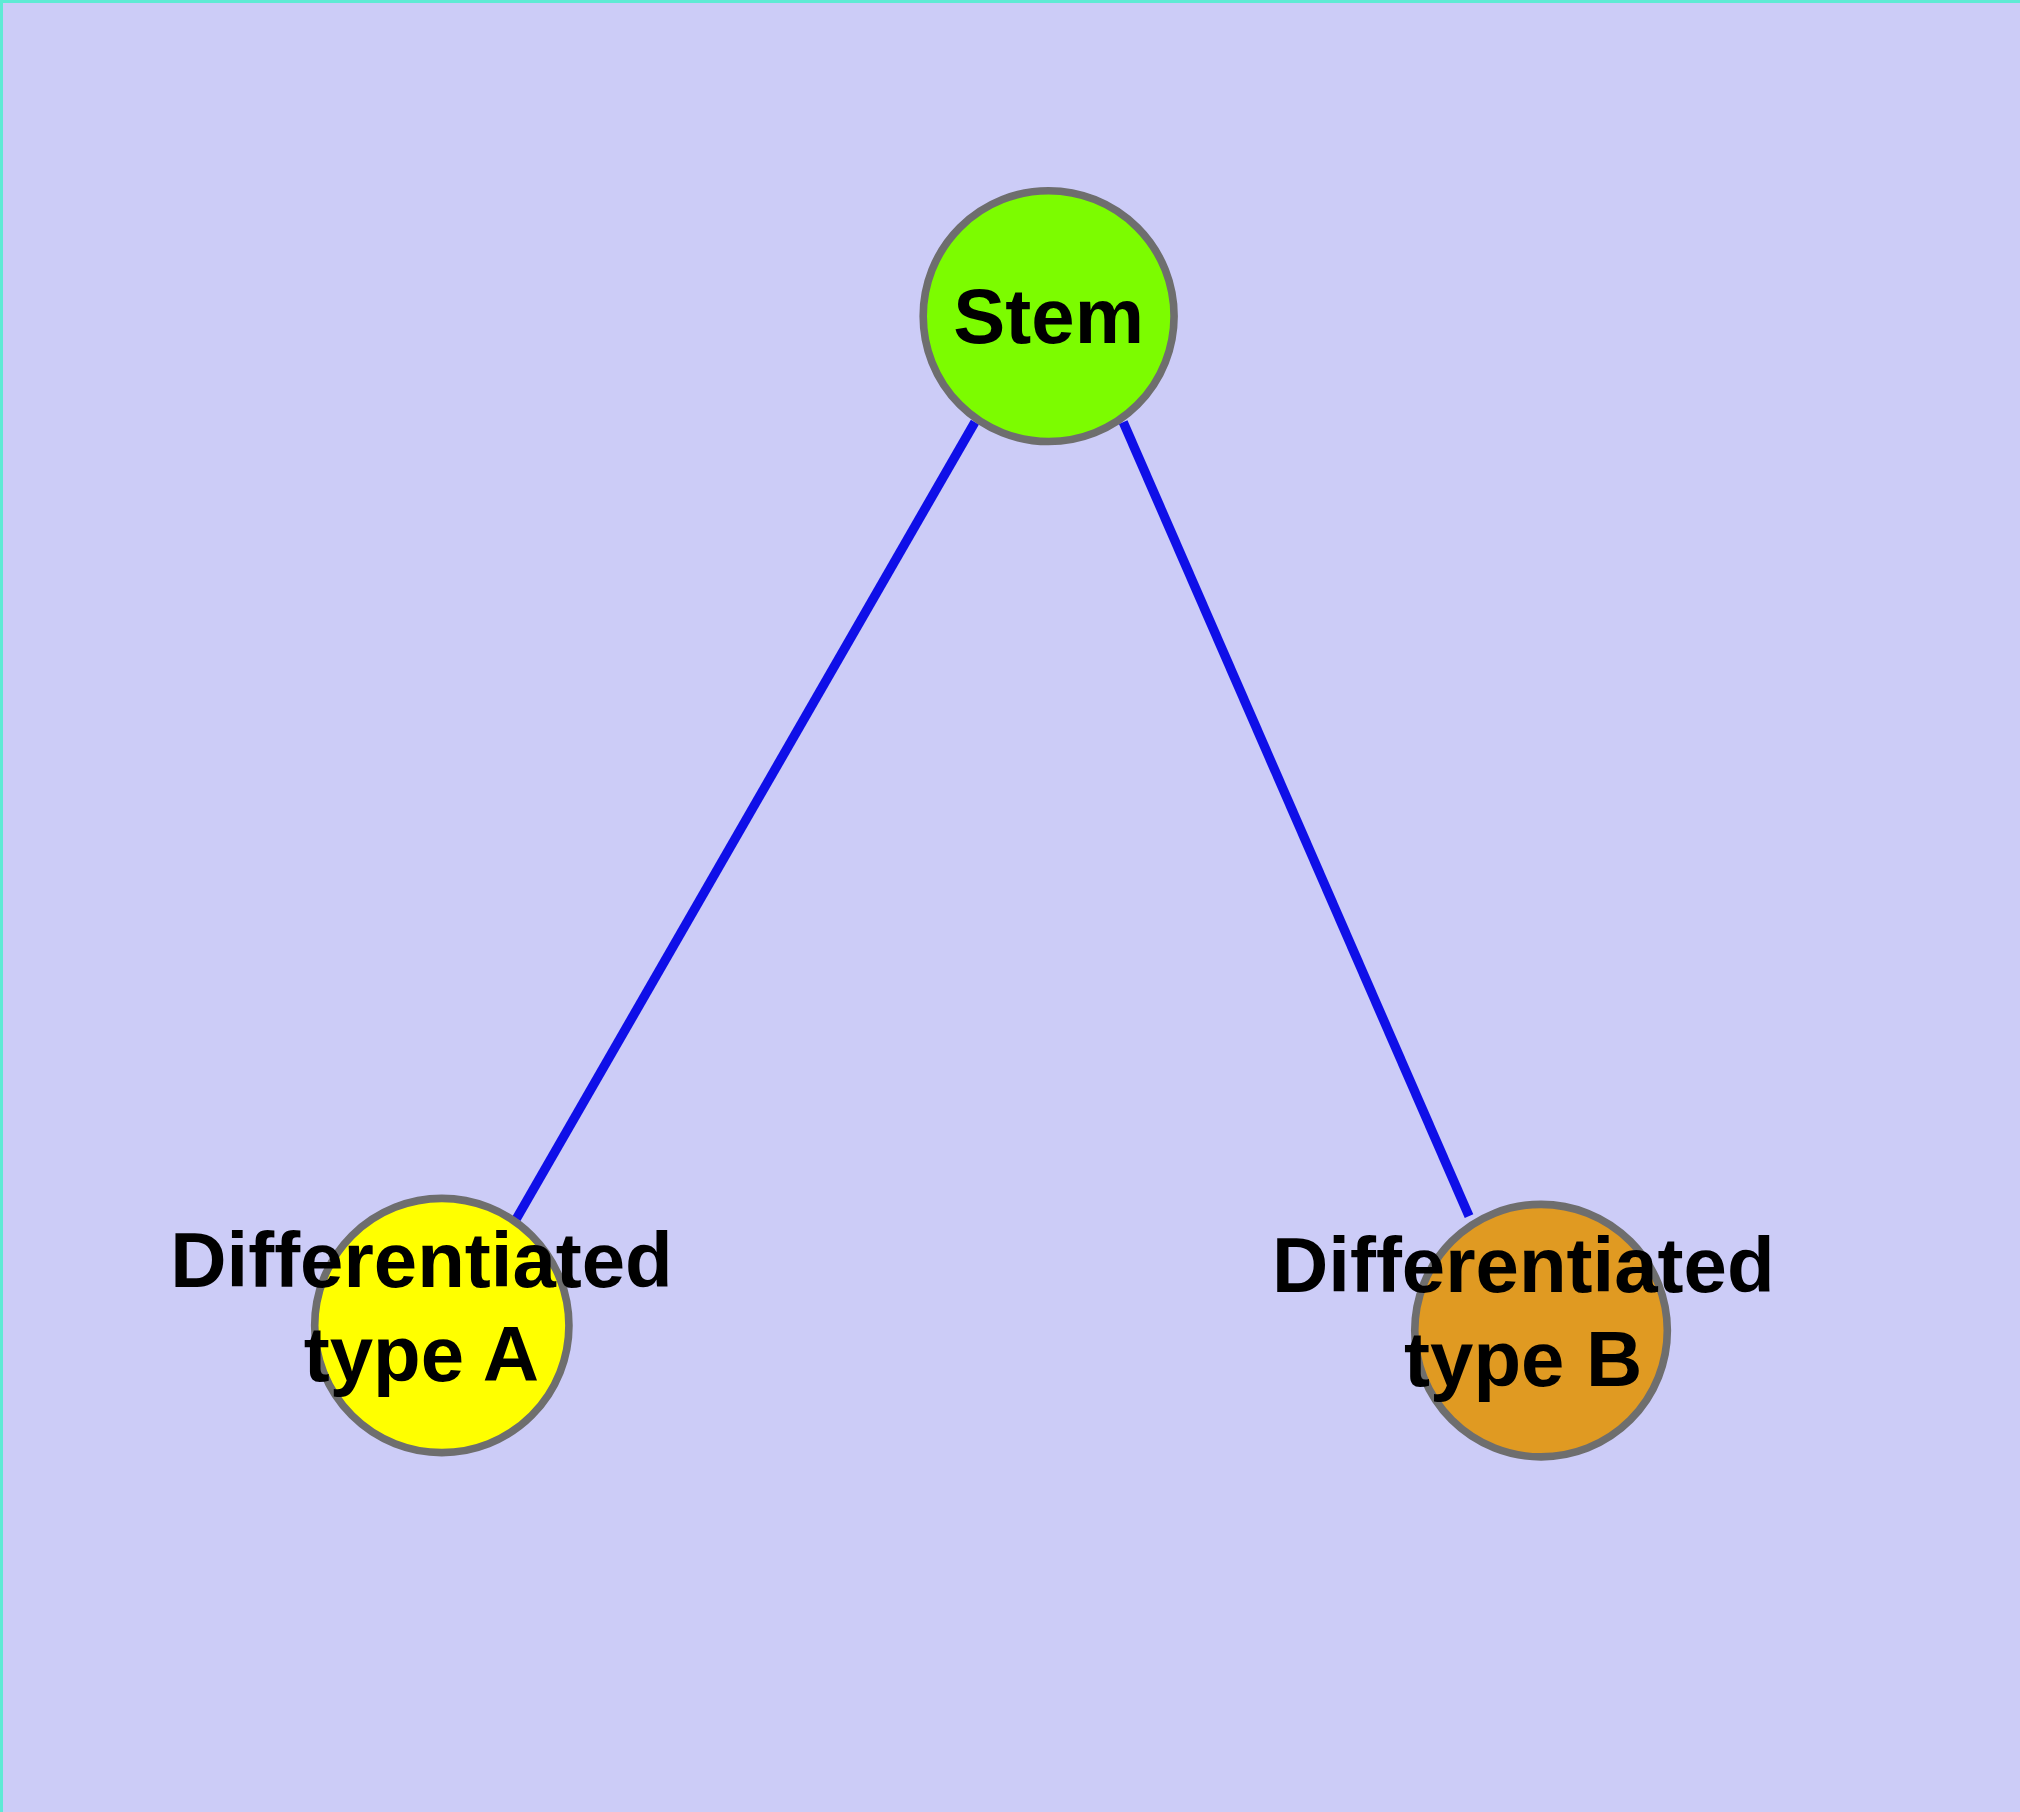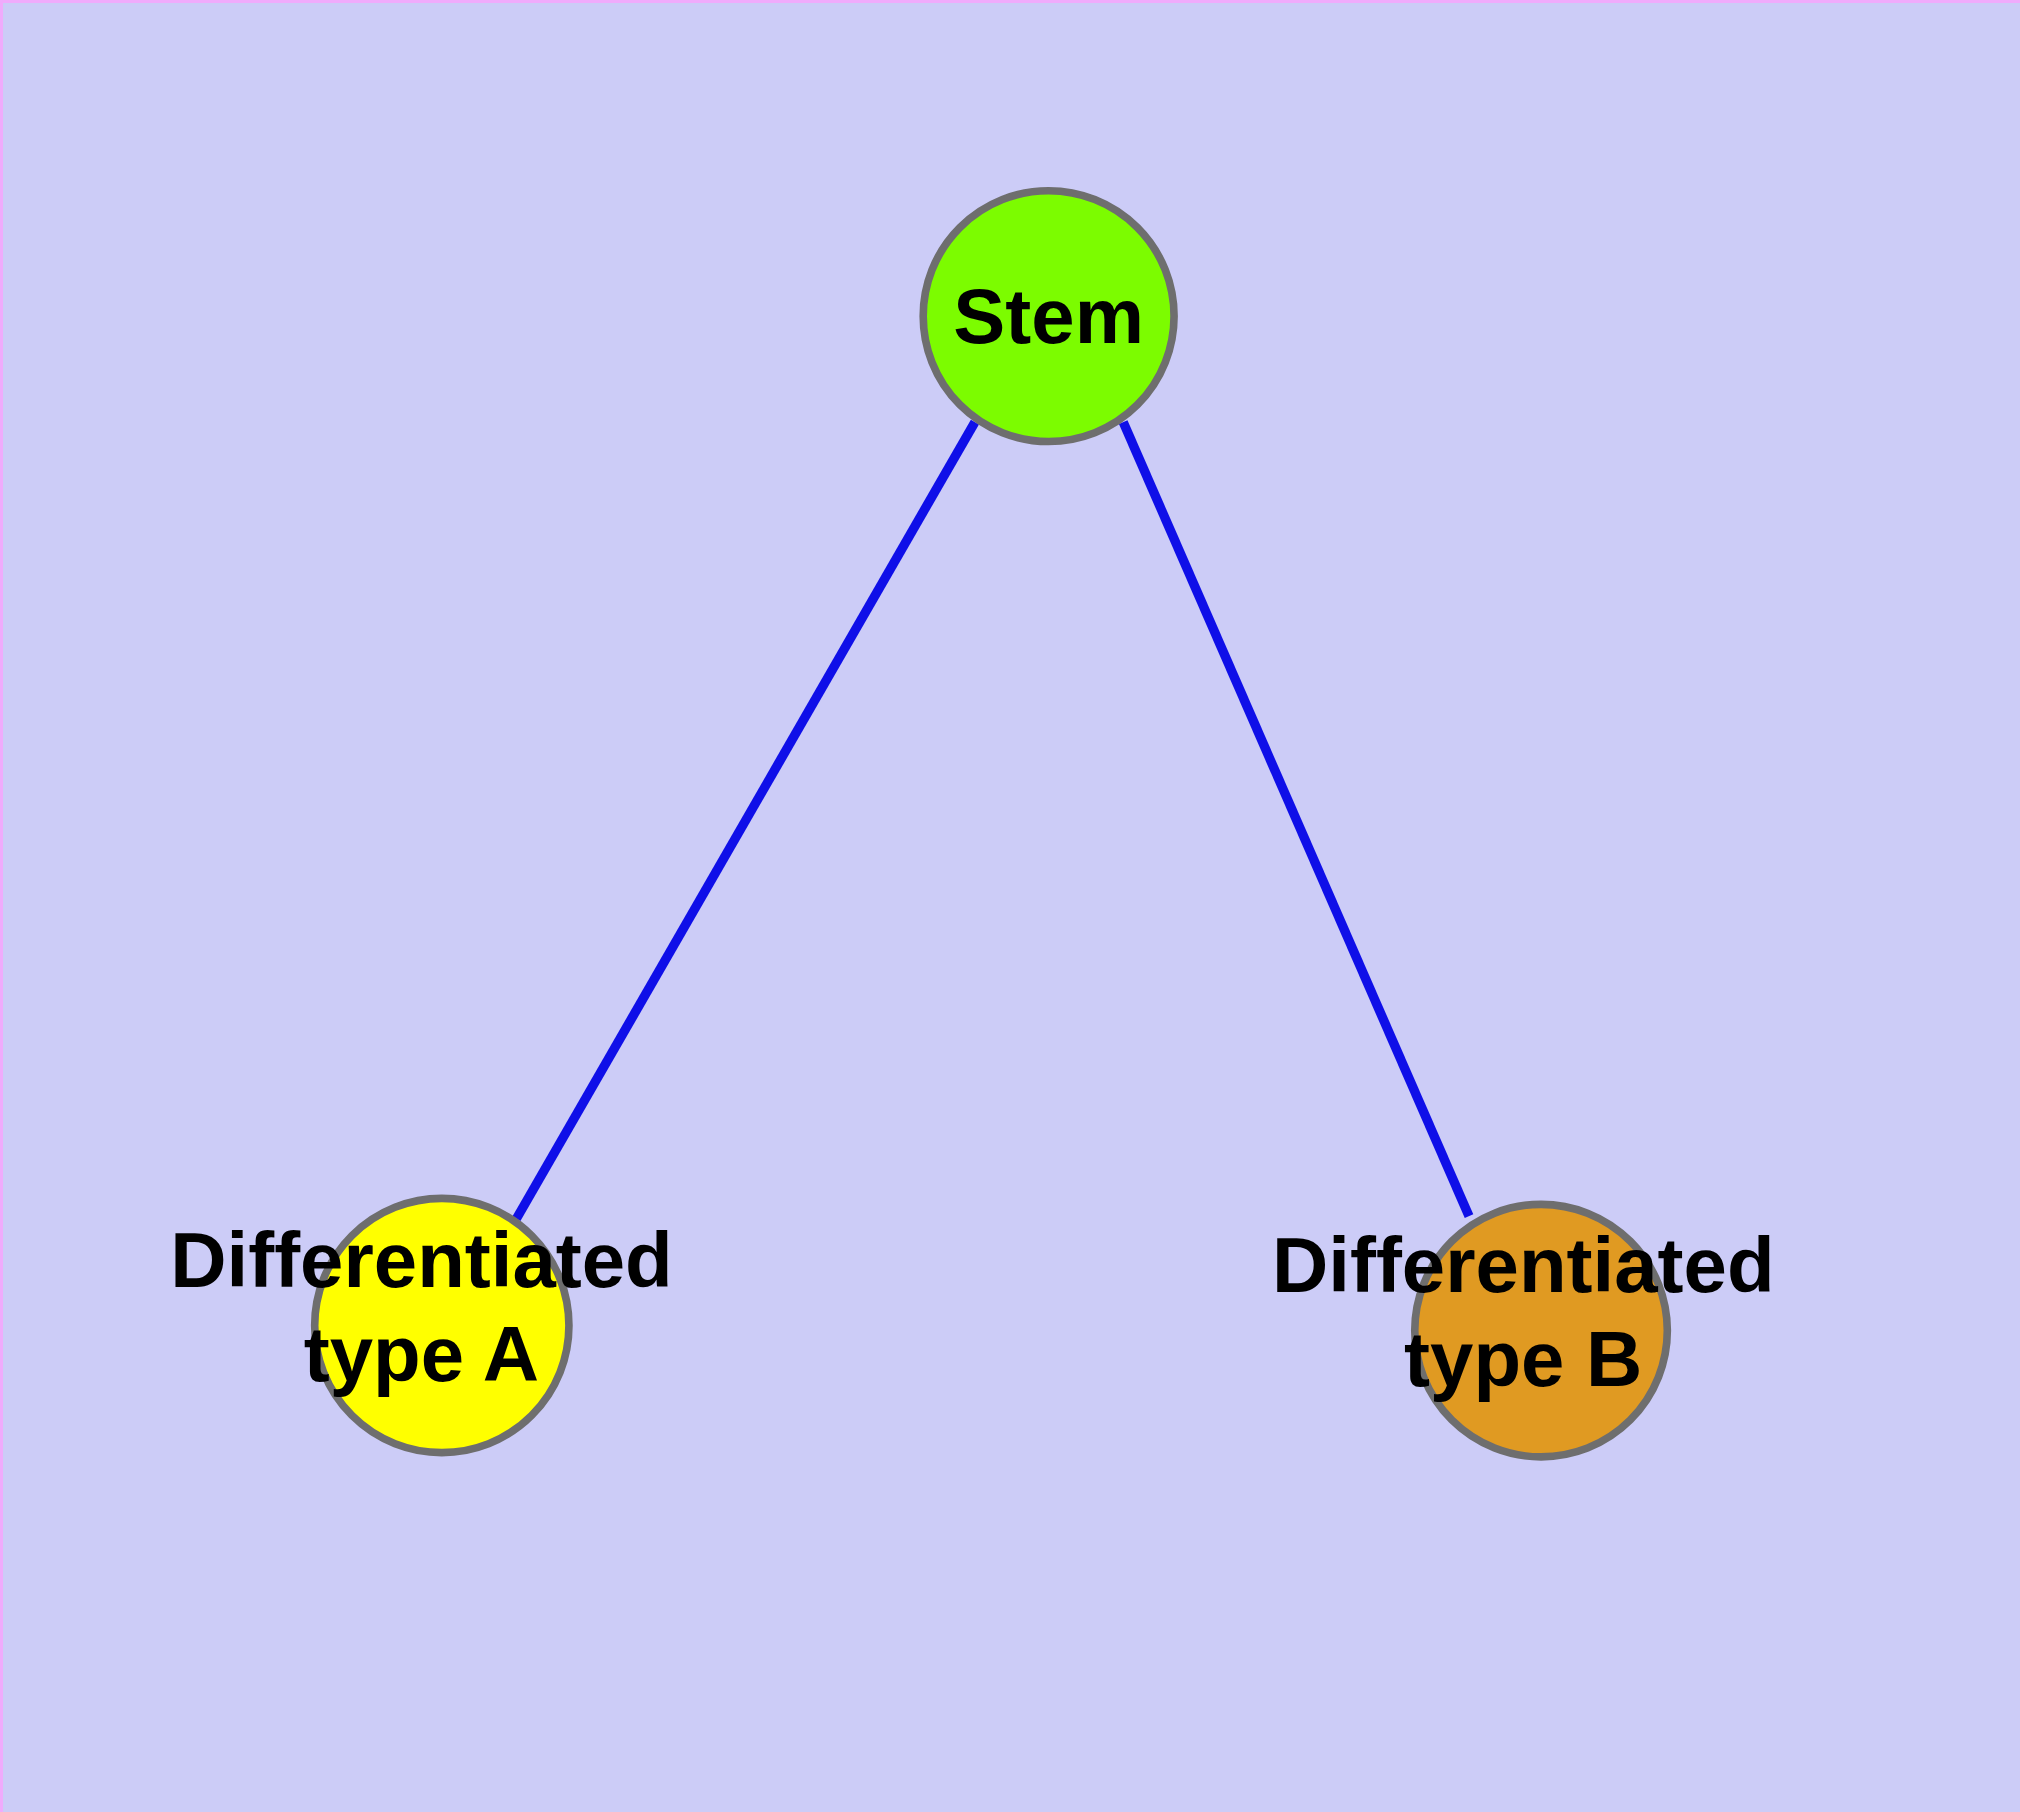--- a/index.html
+++ b/index.html
@@ -5,21 +5,21 @@
 <style>
   html, body {
     margin: 0;
     padding: 0;
     background: #ffffff;
   }
   #canvas {
     position: relative;
     width: 2021px;
     height: 1812px;
-    background: #f0abfc;
+    background: #5eead4;
     overflow: hidden;
     font-family: "Liberation Sans", sans-serif;
   }
   #plot-area {
     position: absolute;
     left: 2.5px;
     top: 2.5px;
     width: 2018px;
     height: 1810px;
     background: #ccccf7;

